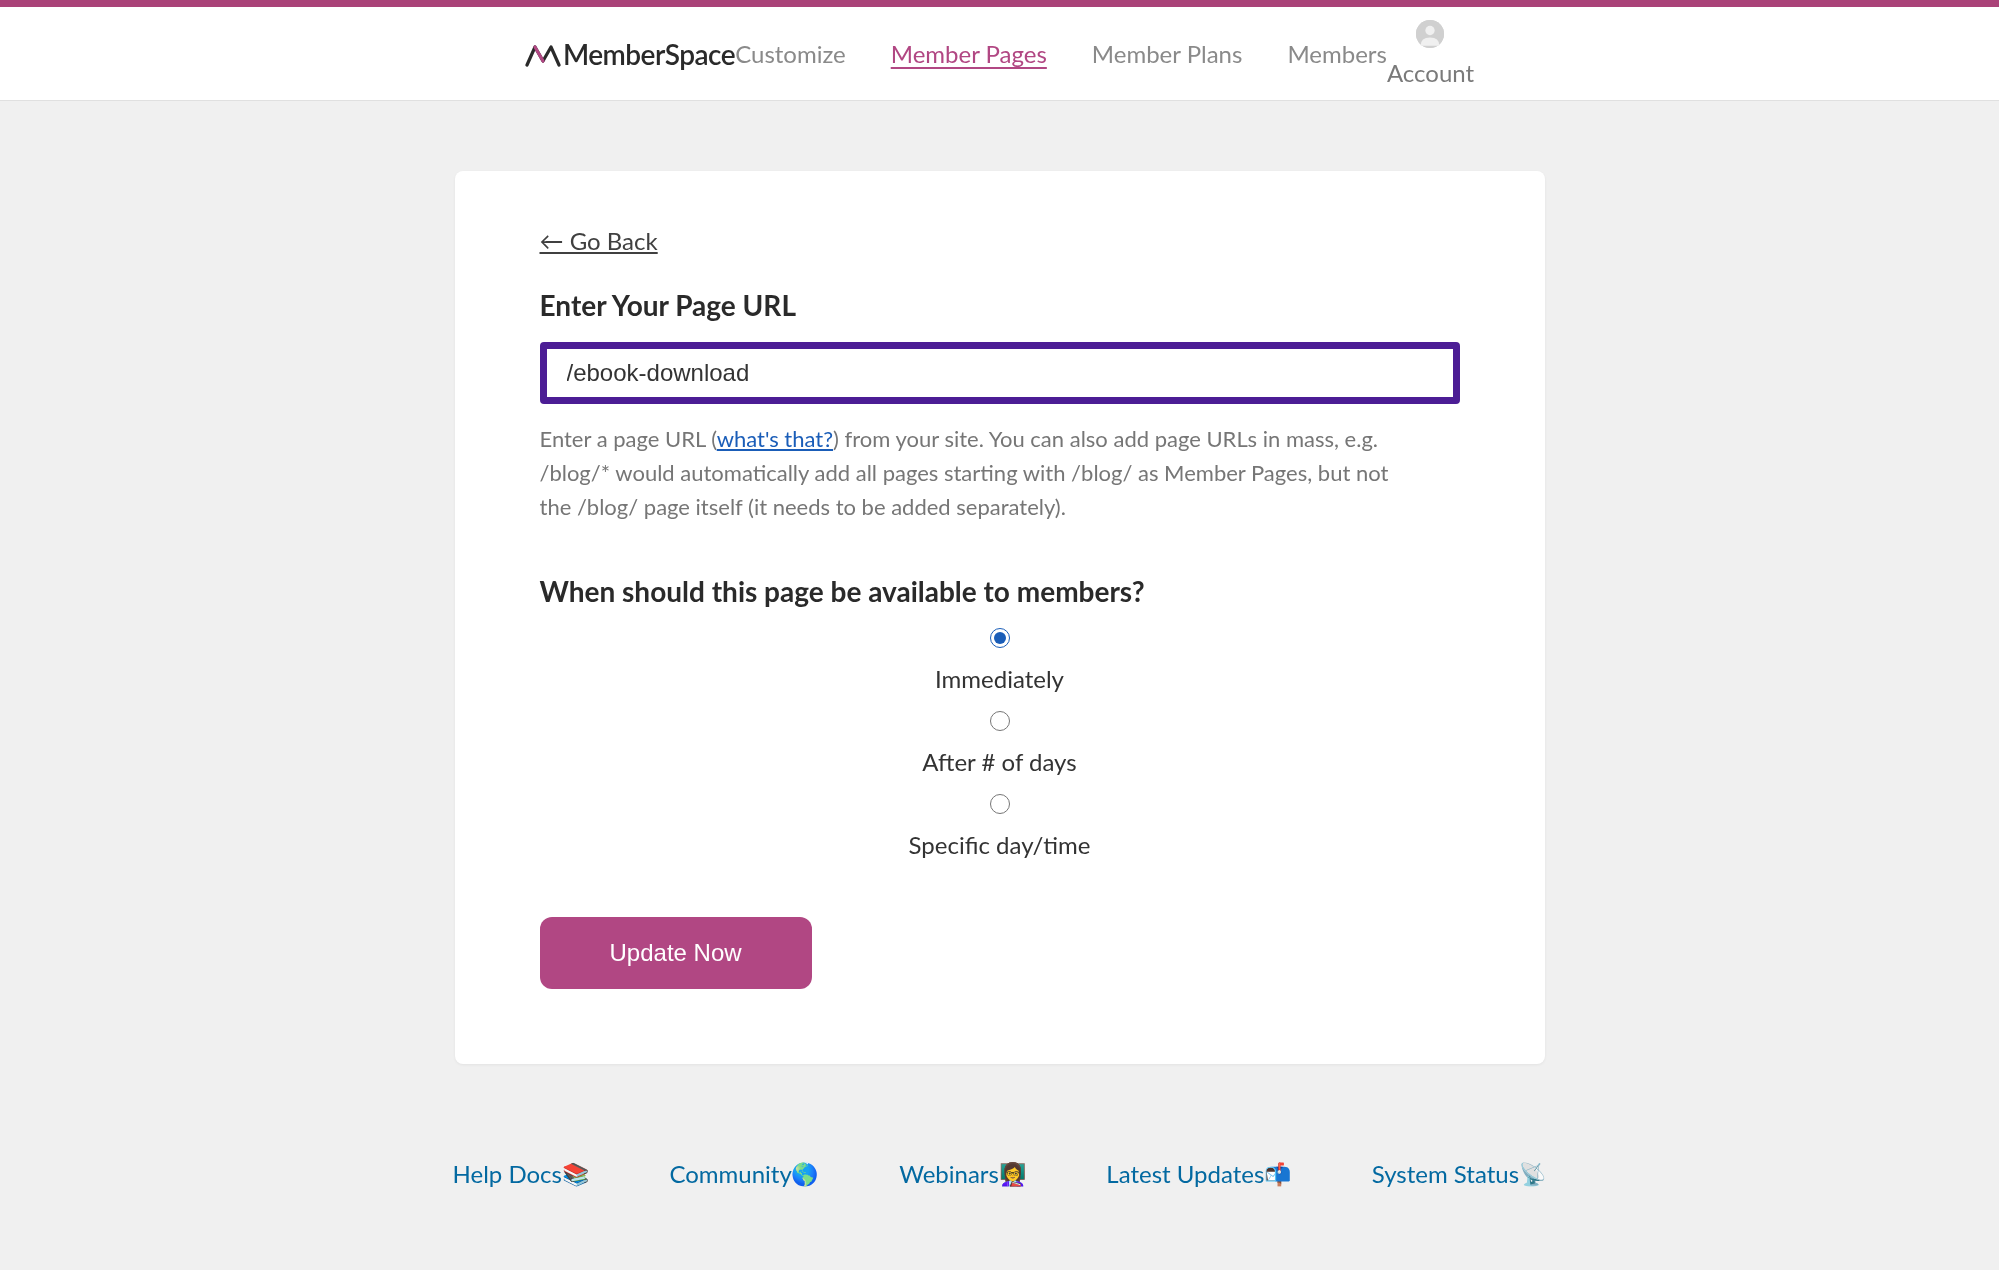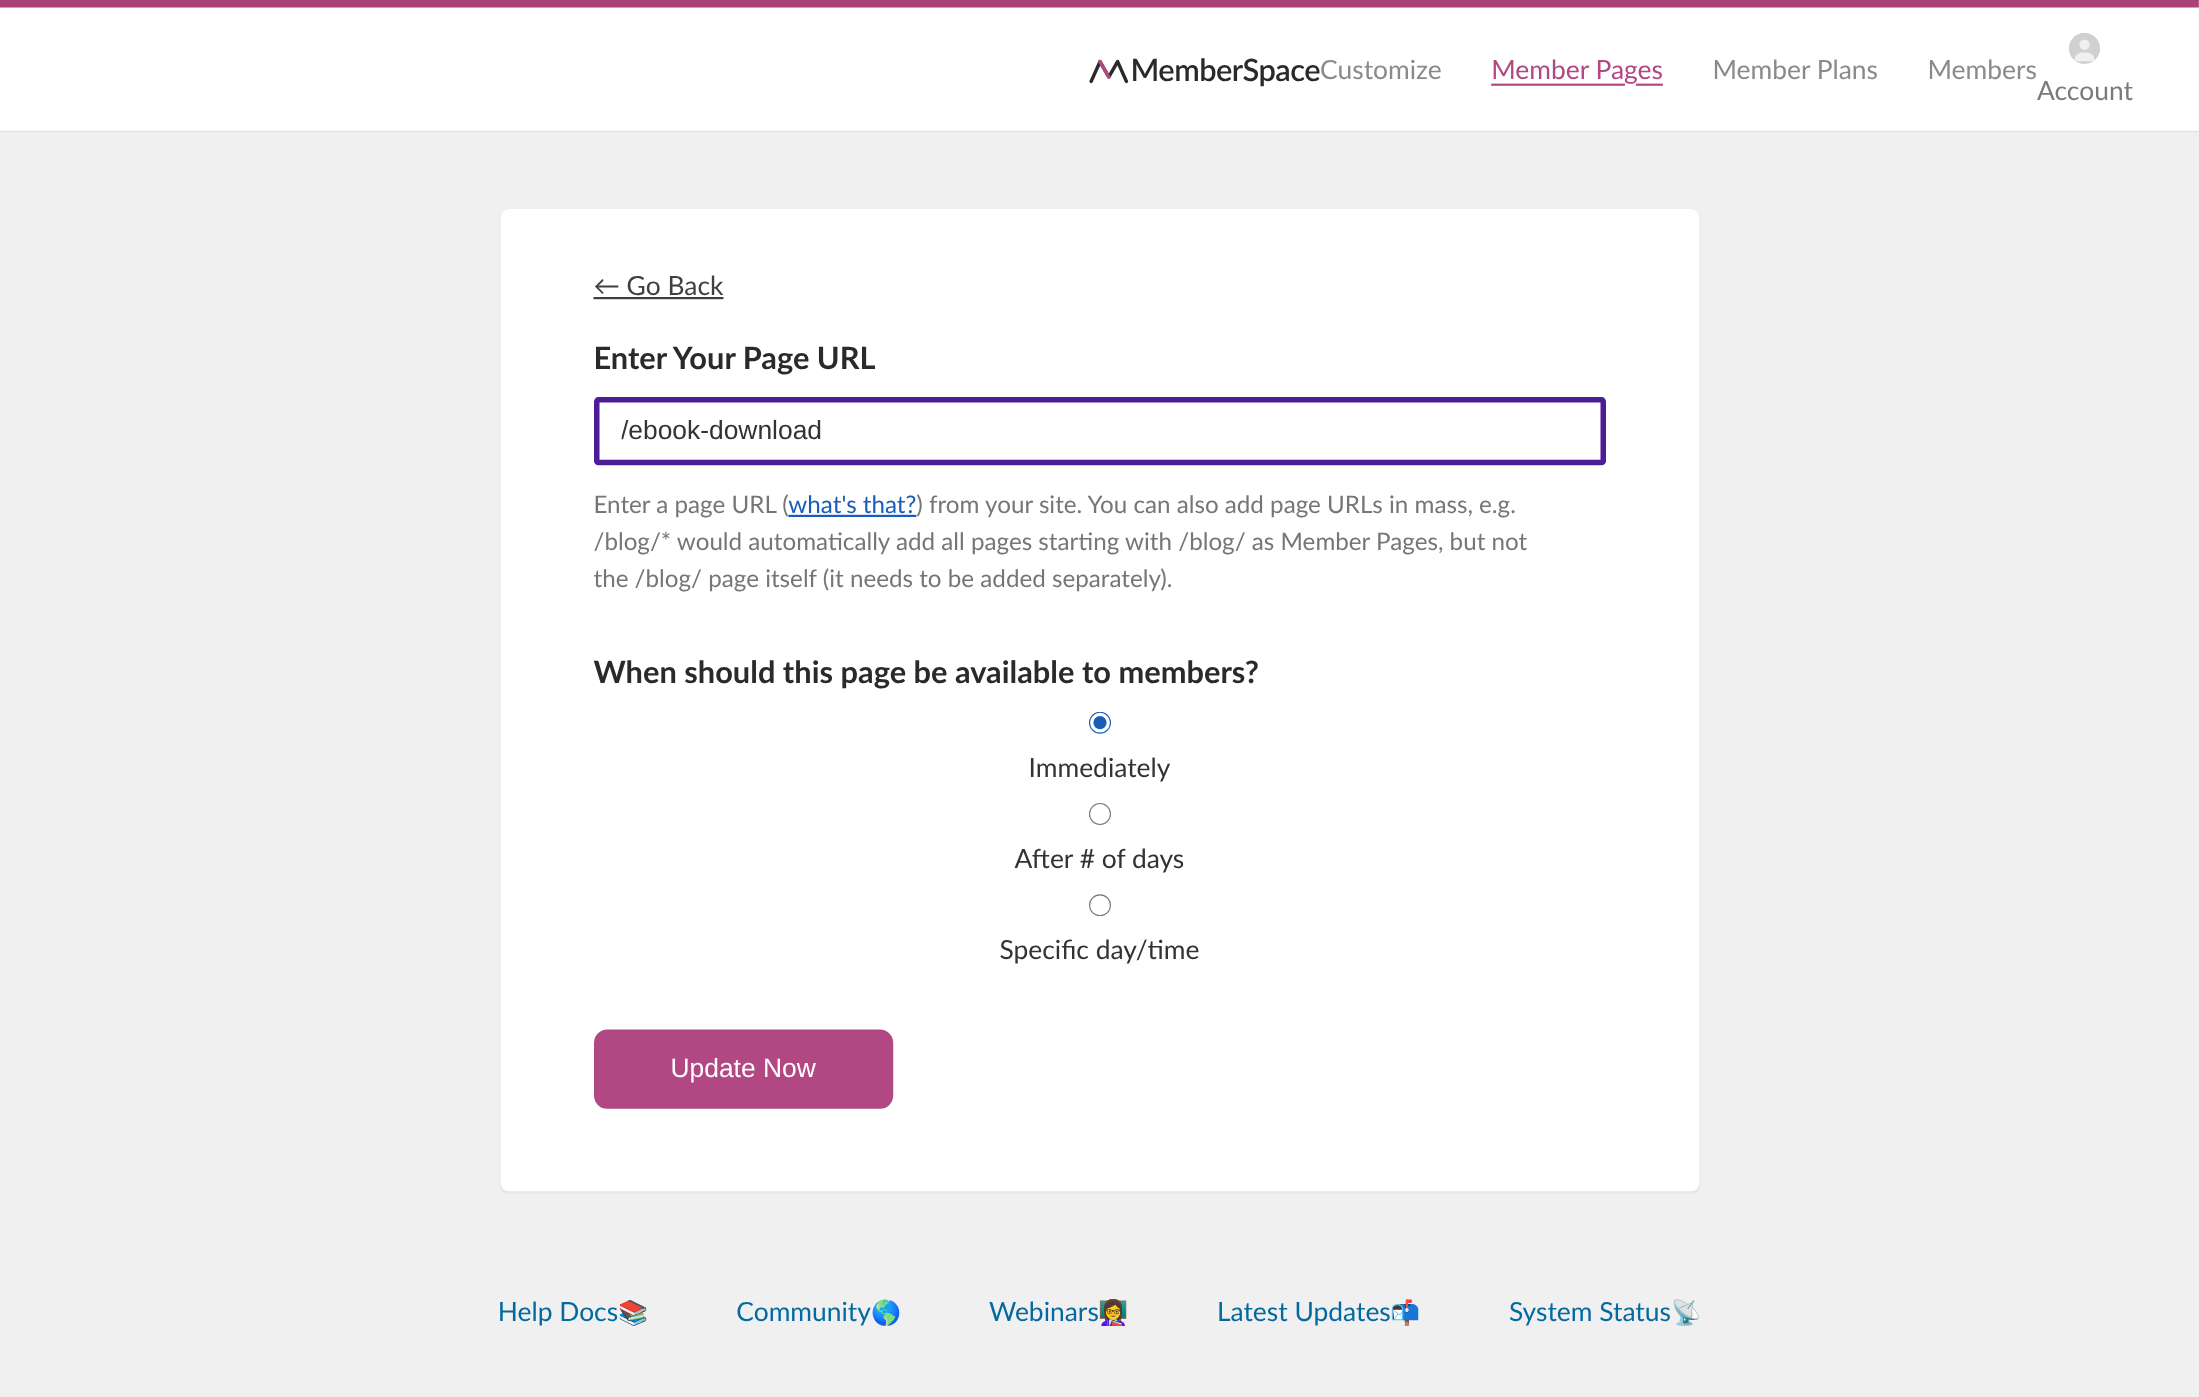--- a/index.html
+++ b/index.html
@@ -11,23 +11,23 @@
     .topbar {
       height: 7px;
       background: #aa4278;
       width: 100%;
     }
     header {
       background: #fff;
       border-bottom: 1px solid #e0e0e0;
       display: flex;
       align-items: center;
-      justify-content: flex-end;
+      justify-content: center;
       padding: 0 60px;
-      height: 113px;
+      height: 94px;
     }
     .logo {
       display: flex;
       align-items: center;
       font-size: 28px;
       font-weight: 600;
       color: #2a2a2a;
       letter-spacing: -0.5px;
     }
     .logo svg {
@@ -93,21 +93,21 @@
     .section-title {
       font-size: 28px;
       font-weight: 700;
       color: #2a2a2a;
       margin-bottom: 20px;
     }
     .url-input {
       width: 1040px;
       max-width: 100%;
       height: 62px;
-      border: 5px solid #4c1d95;
+      border: 7px solid #4c1d95;
       border-radius: 4px;
       padding: 0 20px;
       font-size: 24px;
       color: #333;
       background: #fff;
       margin-bottom: 18px;
     }
     .helper {
       font-size: 22px;
       color: #767676;

